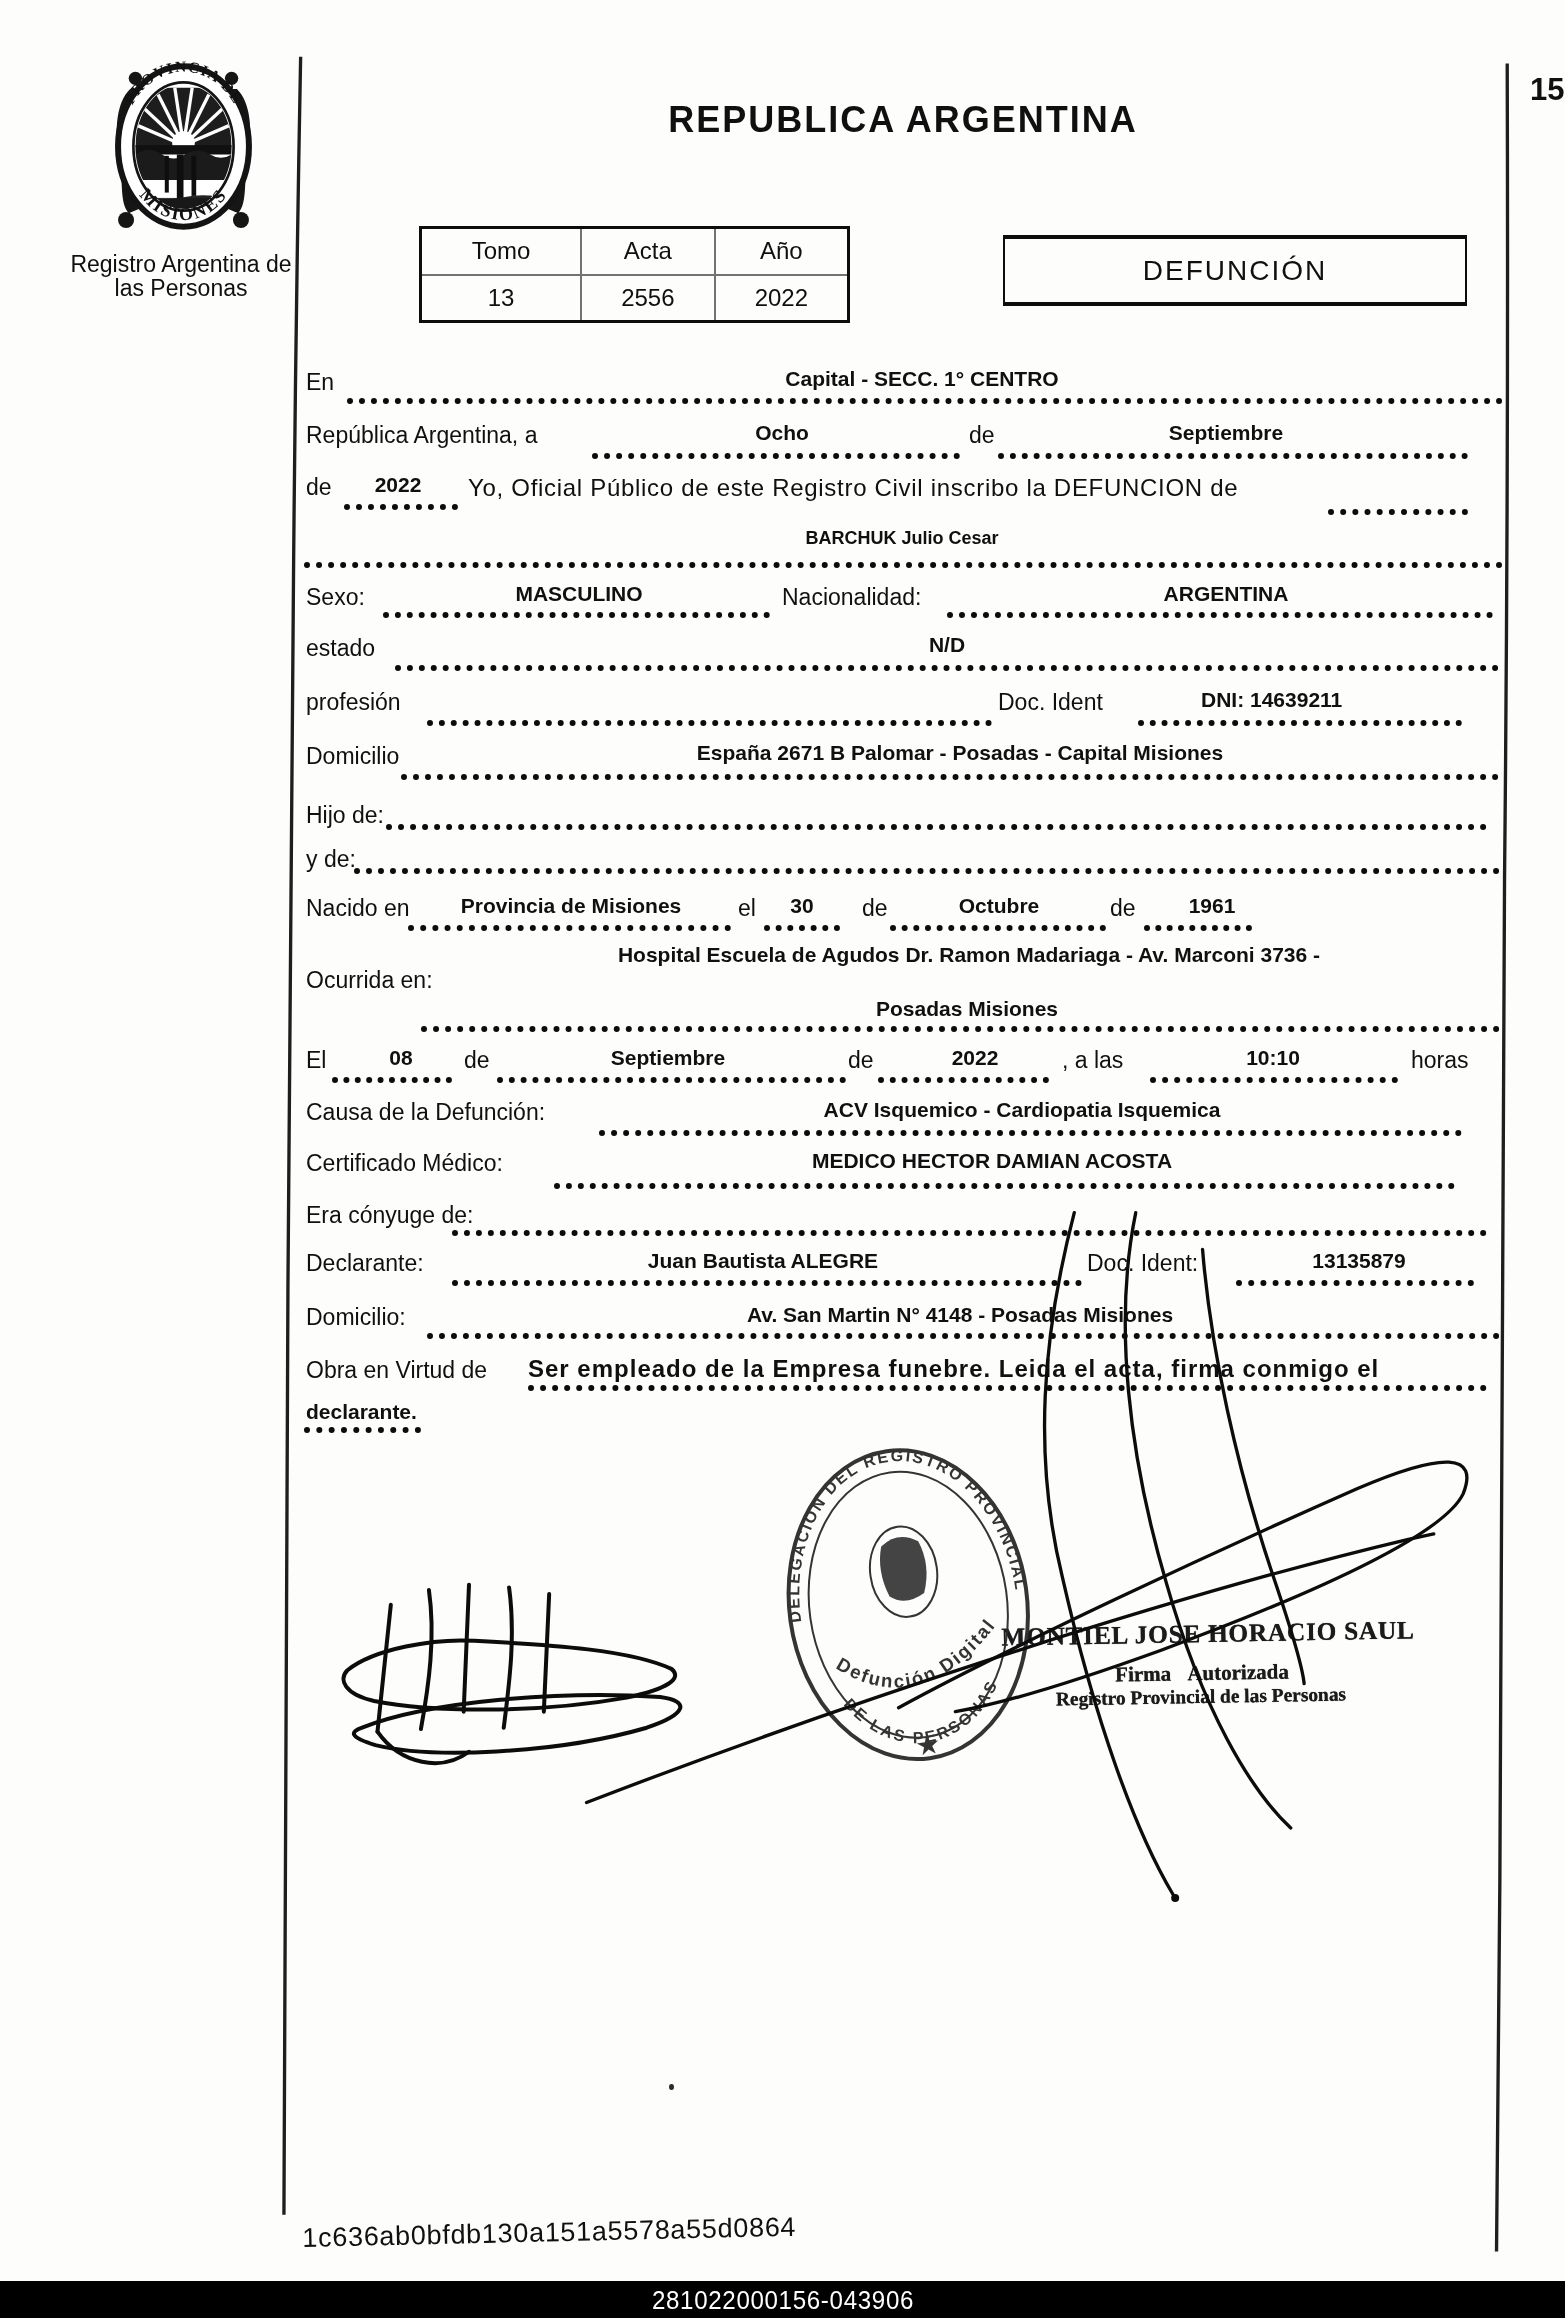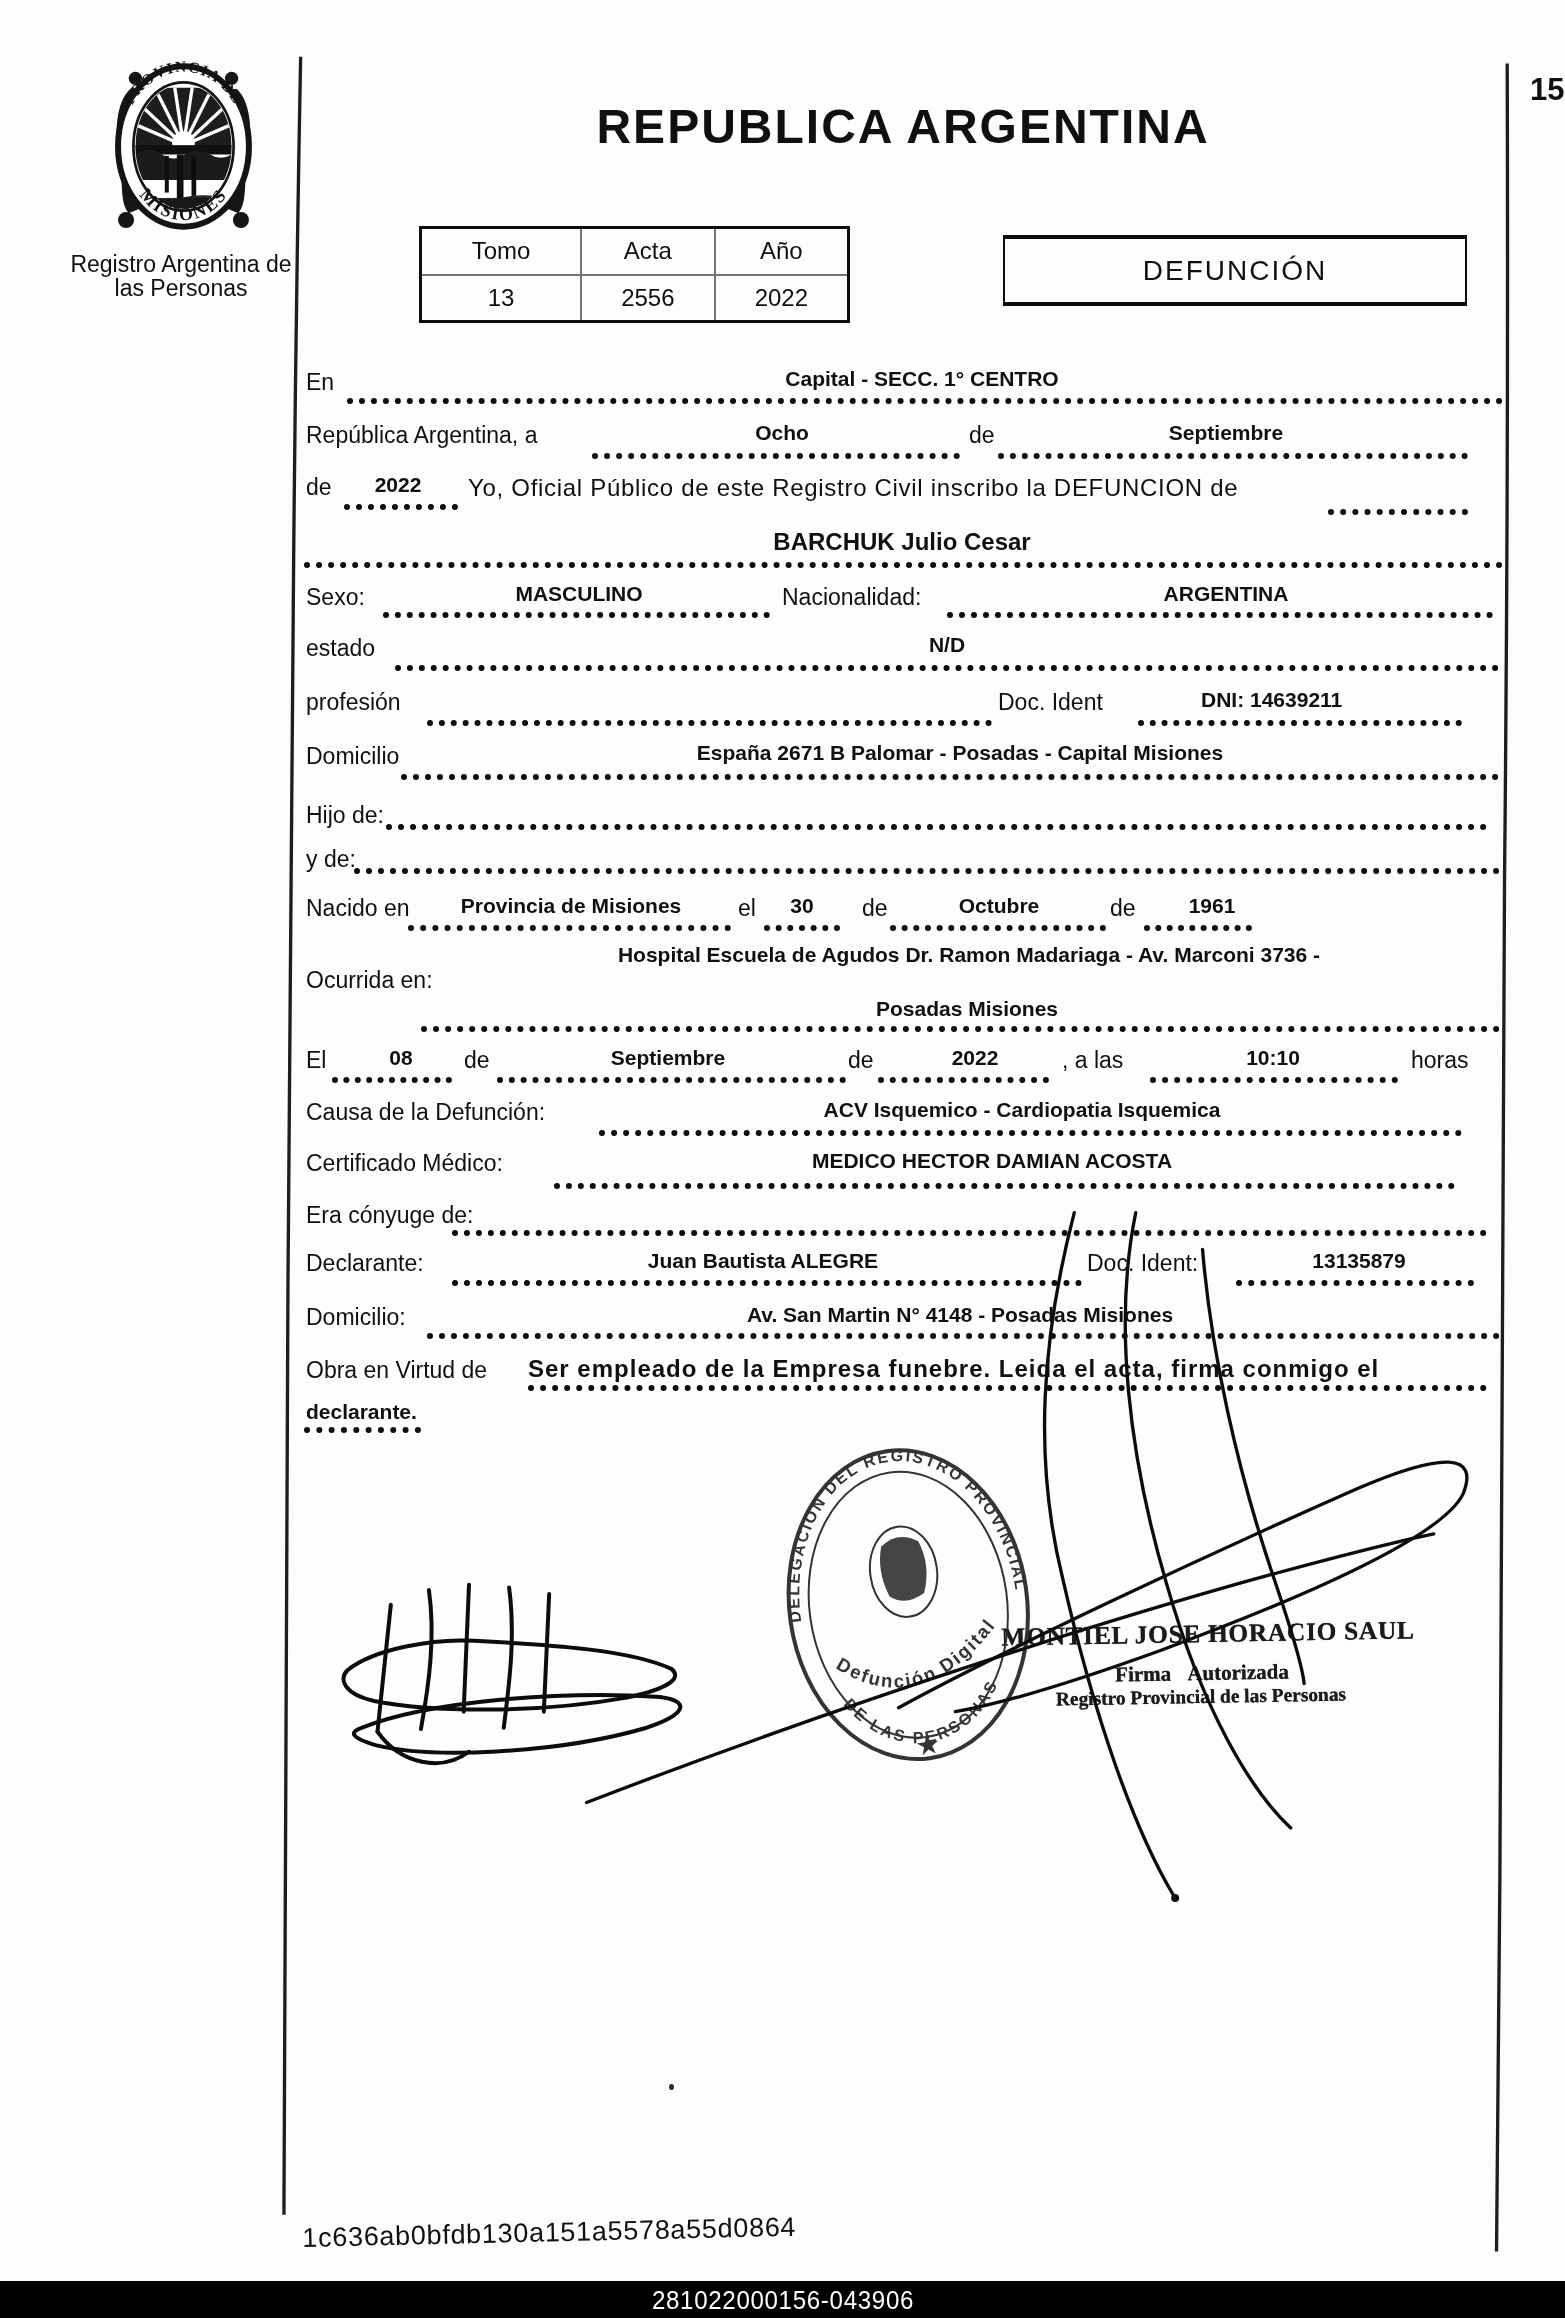--- a/index.html
+++ b/index.html
@@ -5,21 +5,21 @@
   html,body{margin:0;padding:0;background:#888;}
   .page{
     position:relative; width:1566px; height:2319px; background:#fdfdfc;
     font-family:"Liberation Sans", sans-serif; color:#101010; overflow:hidden;
   }
   .abs{position:absolute; white-space:nowrap;}
   .lbl{font-size:23px; font-weight:400;}
   .val{font-size:21px; font-weight:700;}
   .ctr{transform:translateX(-50%);}
   .dl{position:absolute; height:0; border-bottom:6px dotted #0c0c0c;}
-  .title{font-size:48px; font-weight:700; letter-spacing:2px;}
+  .title{font-size:36px; font-weight:700; letter-spacing:2px;}
   .corner-num{font-size:31px; font-weight:400;}
   .org-line{font-size:23px; font-weight:400; text-align:center; width:240px;}
   .rec-table{position:absolute; left:419px; top:226px; width:431px; height:95px;
     border:3.3px solid #0d0d0d; border-collapse:collapse; table-layout:fixed;}
   .rec-table td{border:2px solid #737373; text-align:center; font-size:24px; padding:0;}
   .rec-table tr{height:47px;}
   .defbox{position:absolute; left:1003px; top:235px; width:460px; height:63px;
     border-left:2.7px solid #0d0d0d; border-right:2.7px solid #0d0d0d;
     border-top:4.7px solid #0d0d0d; border-bottom:4.7px solid #0d0d0d;
     display:flex; align-items:center; justify-content:center;
@@ -119,21 +119,21 @@
   <div class="abs val ctr" style="left:1226px; top:421px;">Septiembre</div>
   <div class="dl" style="left:592px; top:453px; width:368px;"></div>
   <div class="dl" style="left:998px; top:453px; width:470px;"></div>
 
   <div class="abs lbl" style="left:306px; top:474px;">de</div>
   <div class="abs val ctr" style="left:398px; top:473px;">2022</div>
   <div class="abs lbl" style="left:468px; top:474px; font-size:24px; letter-spacing:0.7px;">Yo, Oficial Público de este Registro Civil inscribo la DEFUNCION de</div>
   <div class="dl" style="left:344px; top:504px; width:114px;"></div>
   <div class="dl" style="left:1328px; top:509px; width:140px;"></div>
 
-  <div class="abs val ctr" style="left:902px; top:528px; font-size:24px;">BARCHUK Julio Cesar</div>
+  <div class="abs val ctr" style="left:902px; top:528px; font-size:18px;">BARCHUK Julio Cesar</div>
   <div class="dl" style="left:304px; top:562px; width:1199px;"></div>
 
   <div class="abs lbl" style="left:306px; top:584px;">Sexo:</div>
   <div class="abs val ctr" style="left:579px; top:582px;">MASCULINO</div>
   <div class="abs lbl" style="left:782px; top:584px;">Nacionalidad:</div>
   <div class="abs val ctr" style="left:1226px; top:582px;">ARGENTINA</div>
   <div class="dl" style="left:383px; top:612px; width:387px;"></div>
   <div class="dl" style="left:947px; top:612px; width:546px;"></div>
 
   <div class="abs lbl" style="left:306px; top:635px;">estado</div>

